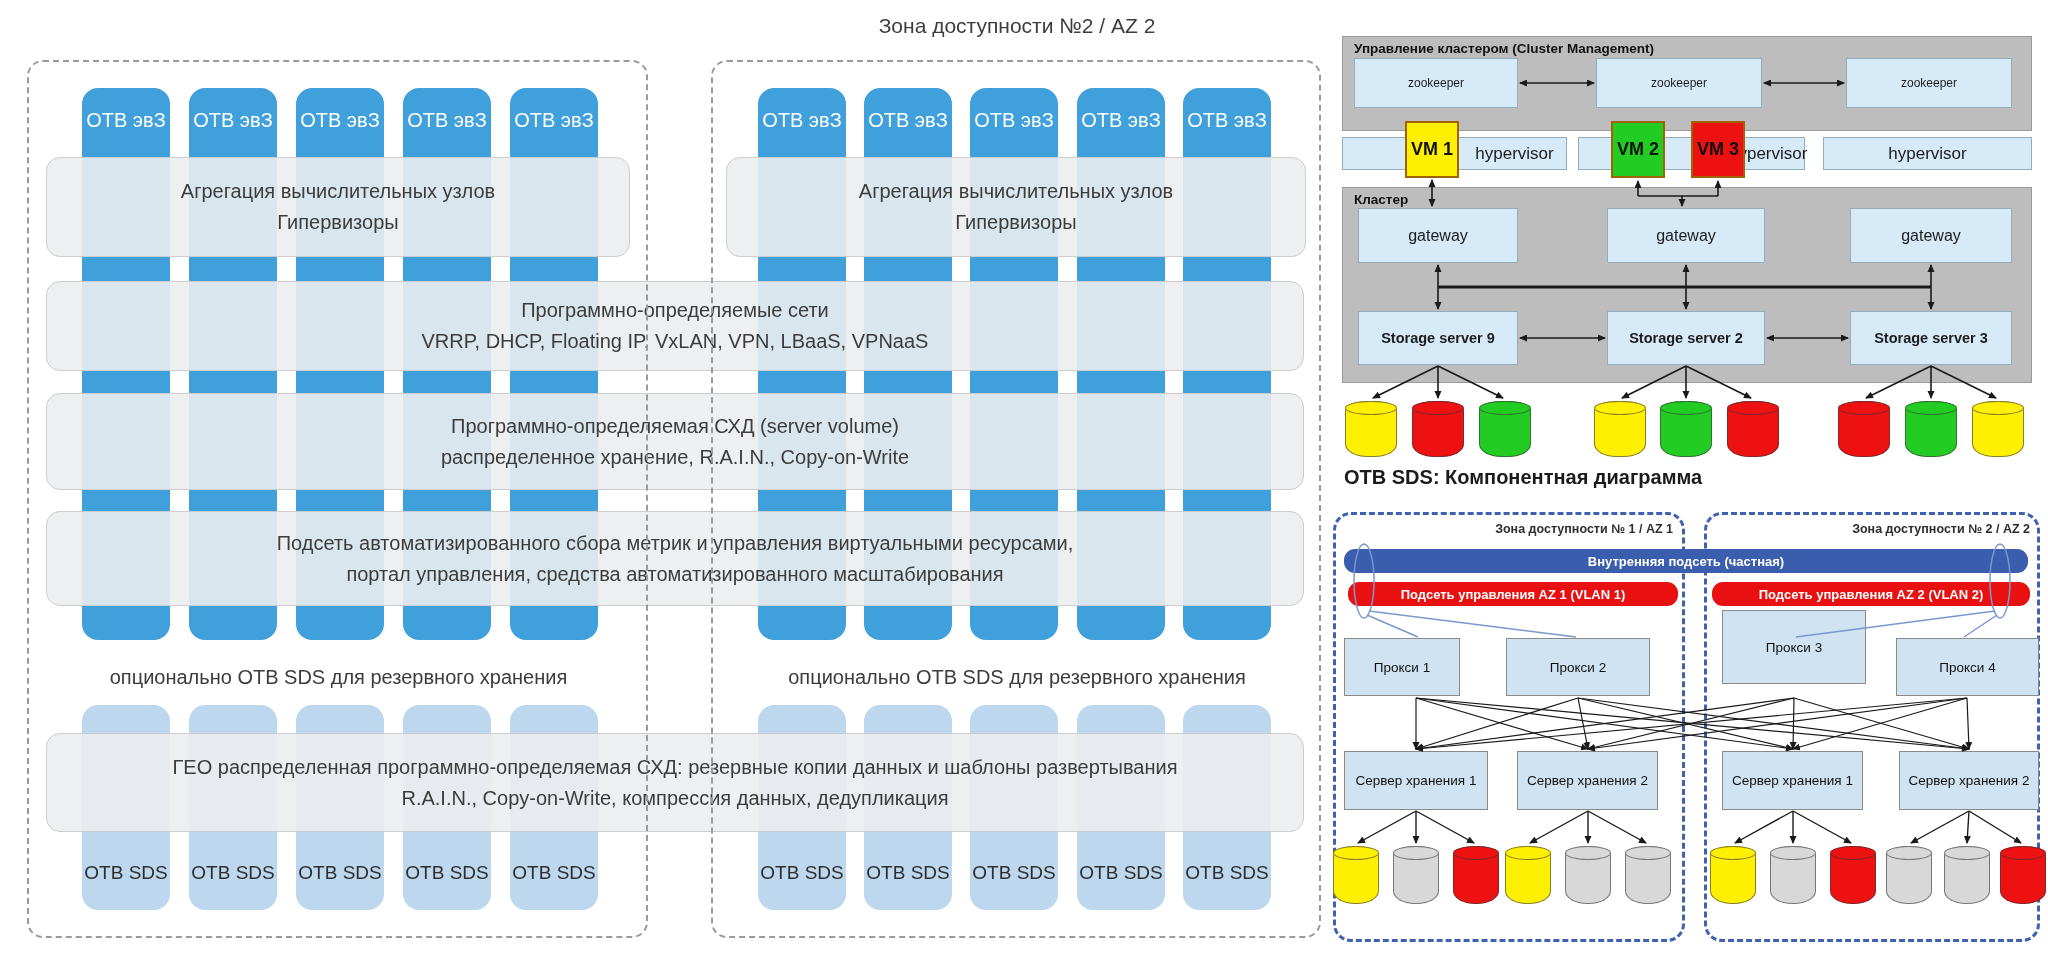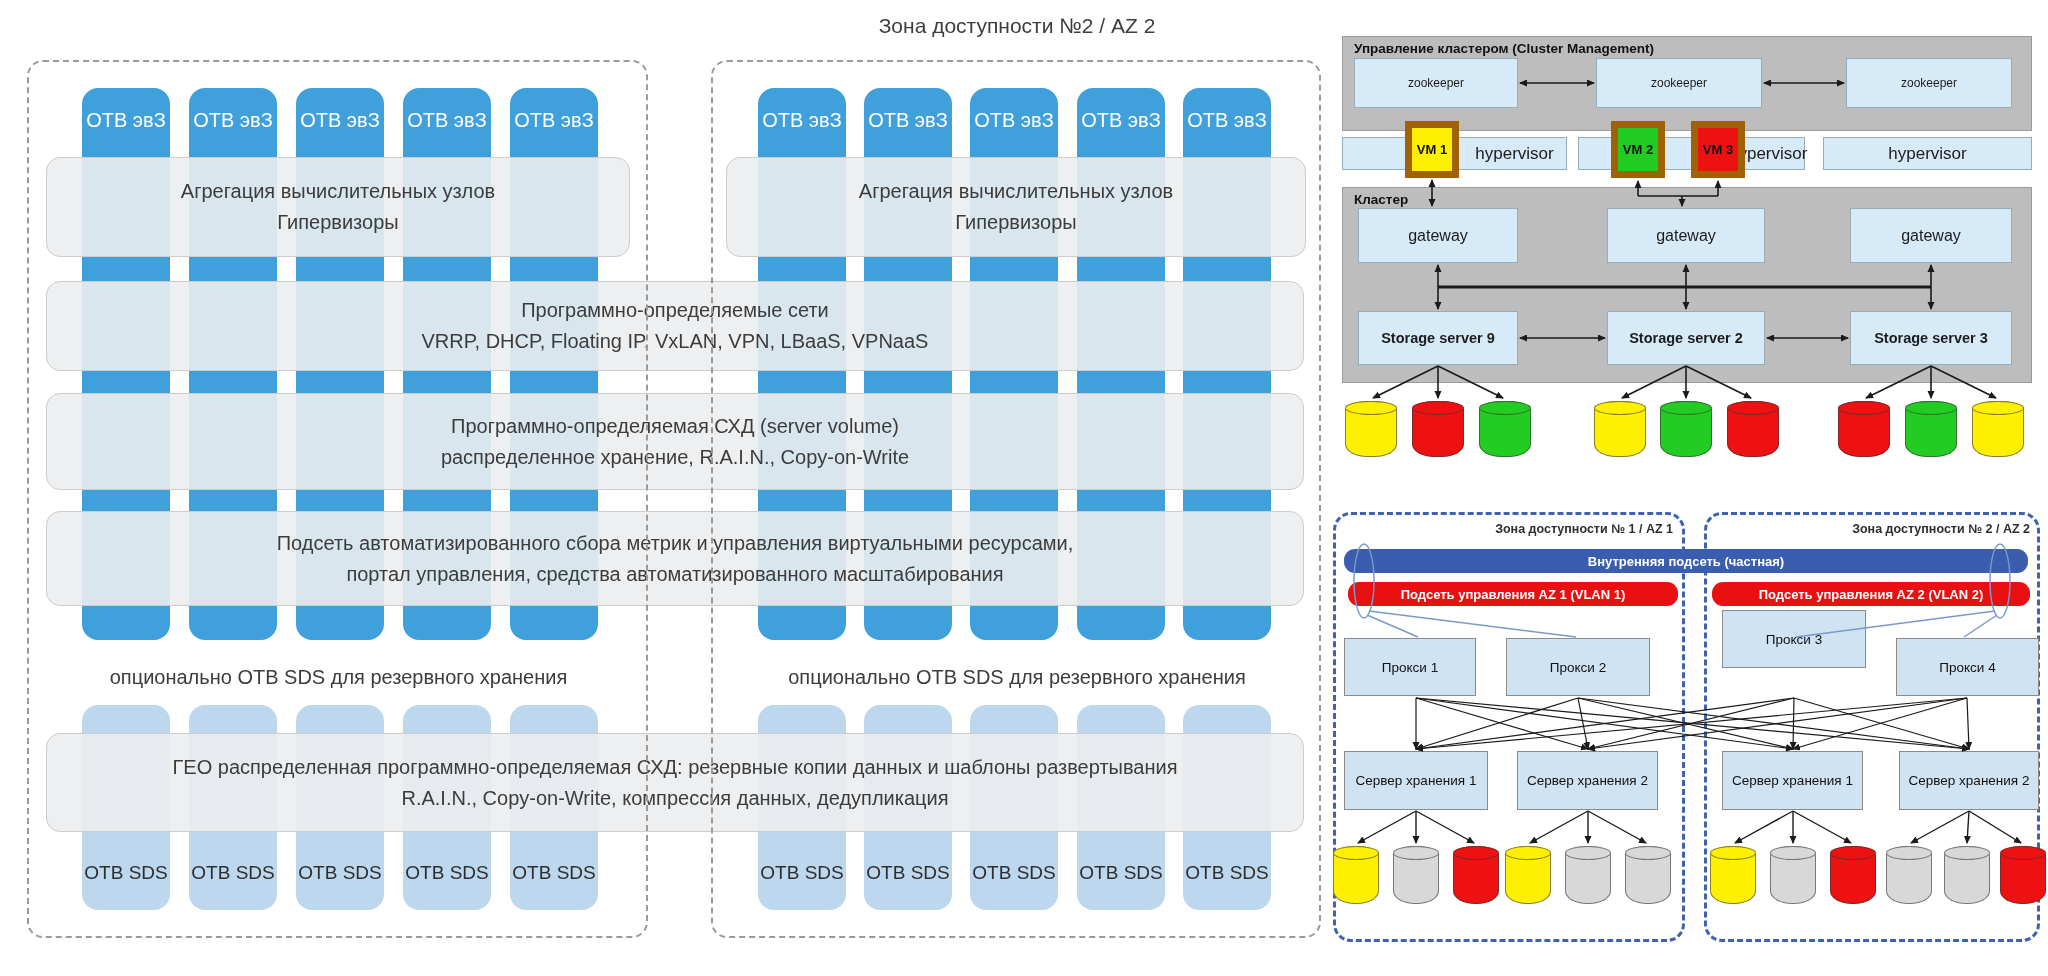--- a/index.html
+++ b/index.html
@@ -22,22 +22,22 @@
   }
   .opt-label{font-size:20px;color:#3c3c3c;text-align:center;z-index:2;}
   
   .panel{background:#bdbdbd;border:1px solid #9b9b9b;z-index:1;}
   .panel-title{font-size:13.5px;font-weight:bold;color:#111;z-index:2;}
   .bluebox{background:#d6eaf8;border:1px solid #93adbd;z-index:2;display:flex;align-items:center;justify-content:center;color:#1c1c1c;}
   .zk{font-size:12px;}
   .hyp{font-size:17px;justify-content:center;}
   .gw{font-size:16px;}
   .ss{font-size:14.5px;font-weight:600;}
-  .vm{z-index:5;border:7px solid #a16207;display:flex;align-items:center;justify-content:center;
-      font-size:13px;font-weight:bold;color:#111;}
+  .vm{z-index:5;border:2px solid #a16207;display:flex;align-items:center;justify-content:center;
+      font-size:18px;font-weight:bold;color:#111;}
   .disk{z-index:2;border:1px solid rgba(55,55,55,.6);border-radius:22px 22px 22px 22px/9px 9px 13px 13px;}
   .disk::before{content:"";position:absolute;left:-1px;right:-1px;top:-1px;height:14px;border-radius:50%;
       background:inherit;border:1px solid rgba(55,55,55,.6);box-sizing:border-box;}
   .comp-title{font-size:20px;font-weight:600;color:#1b1b1b;z-index:2;}
   
   .bzone{border:3px dashed #3f62b0;border-radius:18px;z-index:1;pointer-events:none;}
   .bzone-label{font-size:12.5px;font-weight:600;color:#2e2e2e;text-align:right;z-index:2;}
   .bar{border-radius:11px;z-index:2;display:flex;align-items:center;justify-content:center;
        color:#fff;font-size:13px;font-weight:bold;}
   .nodebox{background:#cfe3f2;border:1px solid #8a8a8a;z-index:2;display:flex;align-items:center;justify-content:center;
@@ -171,33 +171,34 @@
   <div class="abs disk" style="left: 1345px; top: 401px; width: 52px; height: 56px; background: rgb(255, 239, 0);"></div>
   <div class="abs disk" style="left: 1412px; top: 401px; width: 52px; height: 56px; background: rgb(238, 17, 17);"></div>
   <div class="abs disk" style="left: 1479px; top: 401px; width: 52px; height: 56px; background: rgb(34, 204, 34);"></div>
   <div class="abs disk" style="left: 1594px; top: 401px; width: 52px; height: 56px; background: rgb(255, 239, 0);"></div>
   <div class="abs disk" style="left: 1660px; top: 401px; width: 52px; height: 56px; background: rgb(34, 204, 34);"></div>
   <div class="abs disk" style="left: 1727px; top: 401px; width: 52px; height: 56px; background: rgb(238, 17, 17);"></div>
   <div class="abs disk" style="left: 1838px; top: 401px; width: 52px; height: 56px; background: rgb(238, 17, 17);"></div>
   <div class="abs disk" style="left: 1905px; top: 401px; width: 52px; height: 56px; background: rgb(34, 204, 34);"></div>
   <div class="abs disk" style="left: 1972px; top: 401px; width: 52px; height: 56px; background: rgb(255, 239, 0);"></div>
 
+  <div class="abs comp-title" style="left:1344px;top:466px;">ОТВ SDS: Компонентная диаграмма</div>
 
   <div class="abs bzone" style="left:1333px;top:512px;width:352px;height:430px;"></div>
   <div class="abs bzone" style="left:1704px;top:512px;width:336px;height:430px;"></div>
   <div class="abs bzone-label" style="left:1343px;top:522px;width:330px;">Зона доступности № 1 / AZ 1</div>
   <div class="abs bzone-label" style="left:1714px;top:522px;width:316px;">Зона доступности № 2 / AZ 2</div>
 
   <div class="abs bar" style="left: 1344px; top: 549px; width: 684px; height: 24px; background: rgb(58, 93, 174);">Внутренняя подсеть (частная)</div>
   <div class="abs bar" style="left: 1348px; top: 582px; width: 330px; height: 24px; background: rgb(232, 16, 16);">Подсеть управления AZ 1 (VLAN 1)</div>
   <div class="abs bar" style="left: 1712px; top: 582px; width: 318px; height: 24px; background: rgb(232, 16, 16);">Подсеть управления AZ 2 (VLAN 2)</div>
 
-  <div class="abs nodebox" style="left:1344px;top:638px;width:132px;height:58px;">Прокси 1</div>
+  <div class="abs nodebox" style="left:1344px;top:638px;width:116px;height:58px;">Прокси 1</div>
   <div class="abs nodebox" style="left:1506px;top:638px;width:144px;height:58px;">Прокси 2</div>
-  <div class="abs nodebox" style="left:1722px;top:610px;width:144px;height:58px;">Прокси 3</div>
+  <div class="abs nodebox" style="left:1722px;top:610px;width:144px;height:74px;">Прокси 3</div>
   <div class="abs nodebox" style="left:1896px;top:638px;width:143px;height:58px;">Прокси 4</div>
 
   <div class="abs nodebox" style="left:1344px;top:751px;width:144px;height:59px;">Сервер хранения 1</div>
   <div class="abs nodebox" style="left:1517px;top:751px;width:141px;height:59px;">Сервер хранения 2</div>
   <div class="abs nodebox" style="left:1722px;top:751px;width:141px;height:59px;">Сервер хранения 1</div>
   <div class="abs nodebox" style="left:1899px;top:751px;width:140px;height:59px;">Сервер хранения 2</div>
 
   <div class="abs disk" style="left: 1333px; top: 846px; width: 46px; height: 58px; background: rgb(255, 239, 0);"></div>
   <div class="abs disk" style="left: 1393px; top: 846px; width: 46px; height: 58px; background: rgb(216, 216, 216);"></div>
   <div class="abs disk" style="left: 1453px; top: 846px; width: 46px; height: 58px; background: rgb(238, 17, 17);"></div>

